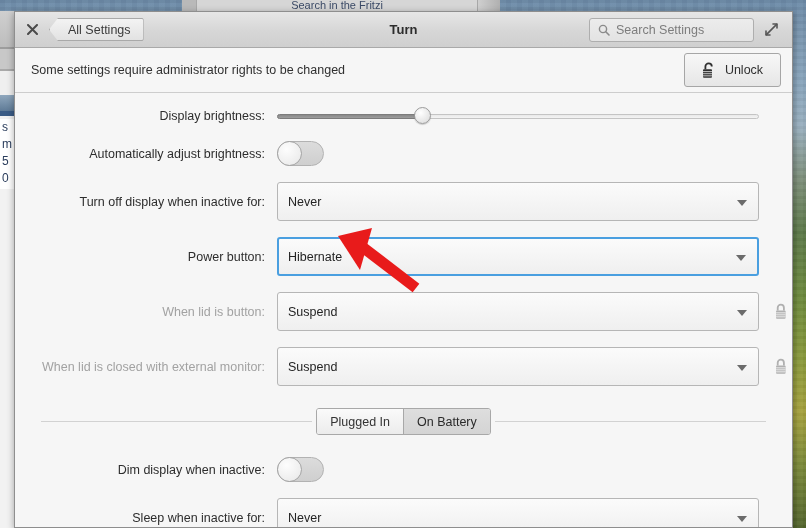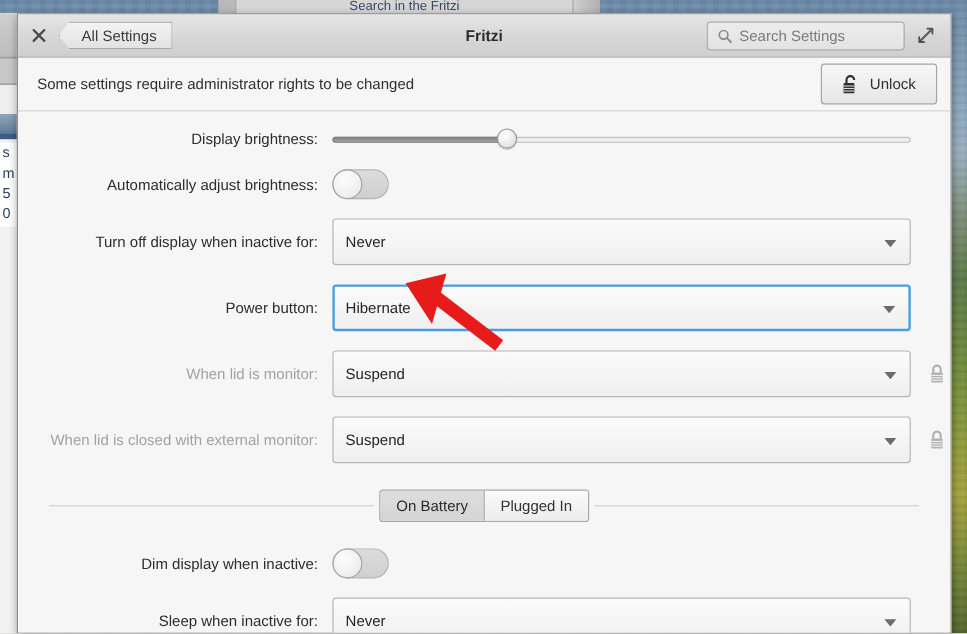--- a/index.html
+++ b/index.html
@@ -314,21 +314,21 @@
 
     <div id="titlebar">
       <div id="close-button">
         <svg width="11" height="11" viewBox="0 0 11 11">
           <path d="M1 1 L10 10 M10 1 L1 10" stroke="#4a4a4a" stroke-width="2" stroke-linecap="round"></path>
         </svg>
       </div>
       <div id="back-button">
         <span>All Settings</span>
       </div>
-      <div id="window-title">Fritzi</div>
+      <div id="window-title">Turn</div>
       <div id="titlebar-right">
         <div id="search-box">
           <svg class="sicon" viewBox="0 0 12 12">
             <circle cx="5" cy="5" r="3.6" fill="none" stroke="#8a8a8a" stroke-width="1.4"></circle>
             <path d="M7.8 7.8 L11 11" stroke="#8a8a8a" stroke-width="1.6" stroke-linecap="round"></path>
           </svg>
           <span id="search-placeholder">Search Settings</span>
         </div>
         <div id="maximize-button">
           <svg width="15" height="15" viewBox="0 0 15 15">
@@ -390,21 +390,21 @@
         <div class="row-label">Power button:</div>
         <div class="row-field">
           <div class="combo focused">
             <span class="combo-value">Hibernate</span>
             <span class="arrow"></span>
           </div>
         </div>
       </div>
 
       <div class="row">
-        <div class="row-label disabled">When lid is monitor:</div>
+        <div class="row-label disabled">When lid is button:</div>
         <div class="row-field">
           <div class="combo">
             <span class="combo-value">Suspend</span>
             <span class="arrow"></span>
           </div>
           <div class="lock-slot">
             <svg width="14" height="17" viewBox="0 0 14 17">
               <path d="M3.7 7.4 V4.8 a3.1 3.1 0 0 1 6.2 0 V7.4" fill="none" stroke="#b0b0b0" stroke-width="1.8"></path>
               <rect x="2" y="7.4" width="9.6" height="8.4" rx="1" fill="#b0b0b0"></rect>
               <rect x="2" y="9.4" width="9.6" height="0.9" fill="#f2f2f2"></rect>
@@ -430,25 +430,25 @@
               <rect x="2" y="11.4" width="9.6" height="0.9" fill="#f2f2f2"></rect>
               <rect x="2" y="13.4" width="9.6" height="0.9" fill="#f2f2f2"></rect>
             </svg>
           </div>
         </div>
       </div>
 
       <div id="tabs-row">
         <div class="hr"></div>
         <div id="tab-group">
+          <div class="tab">
+            <span>Plugged In</span>
+          </div>
           <div class="tab active">
             <span>On Battery</span>
-          </div>
-          <div class="tab">
-            <span>Plugged In</span>
           </div>
         </div>
         <div class="hr"></div>
       </div>
 
       <div class="row">
         <div class="row-label">Dim display when inactive:</div>
         <div class="row-field">
           <div class="switch">
             <div class="handle"></div>

